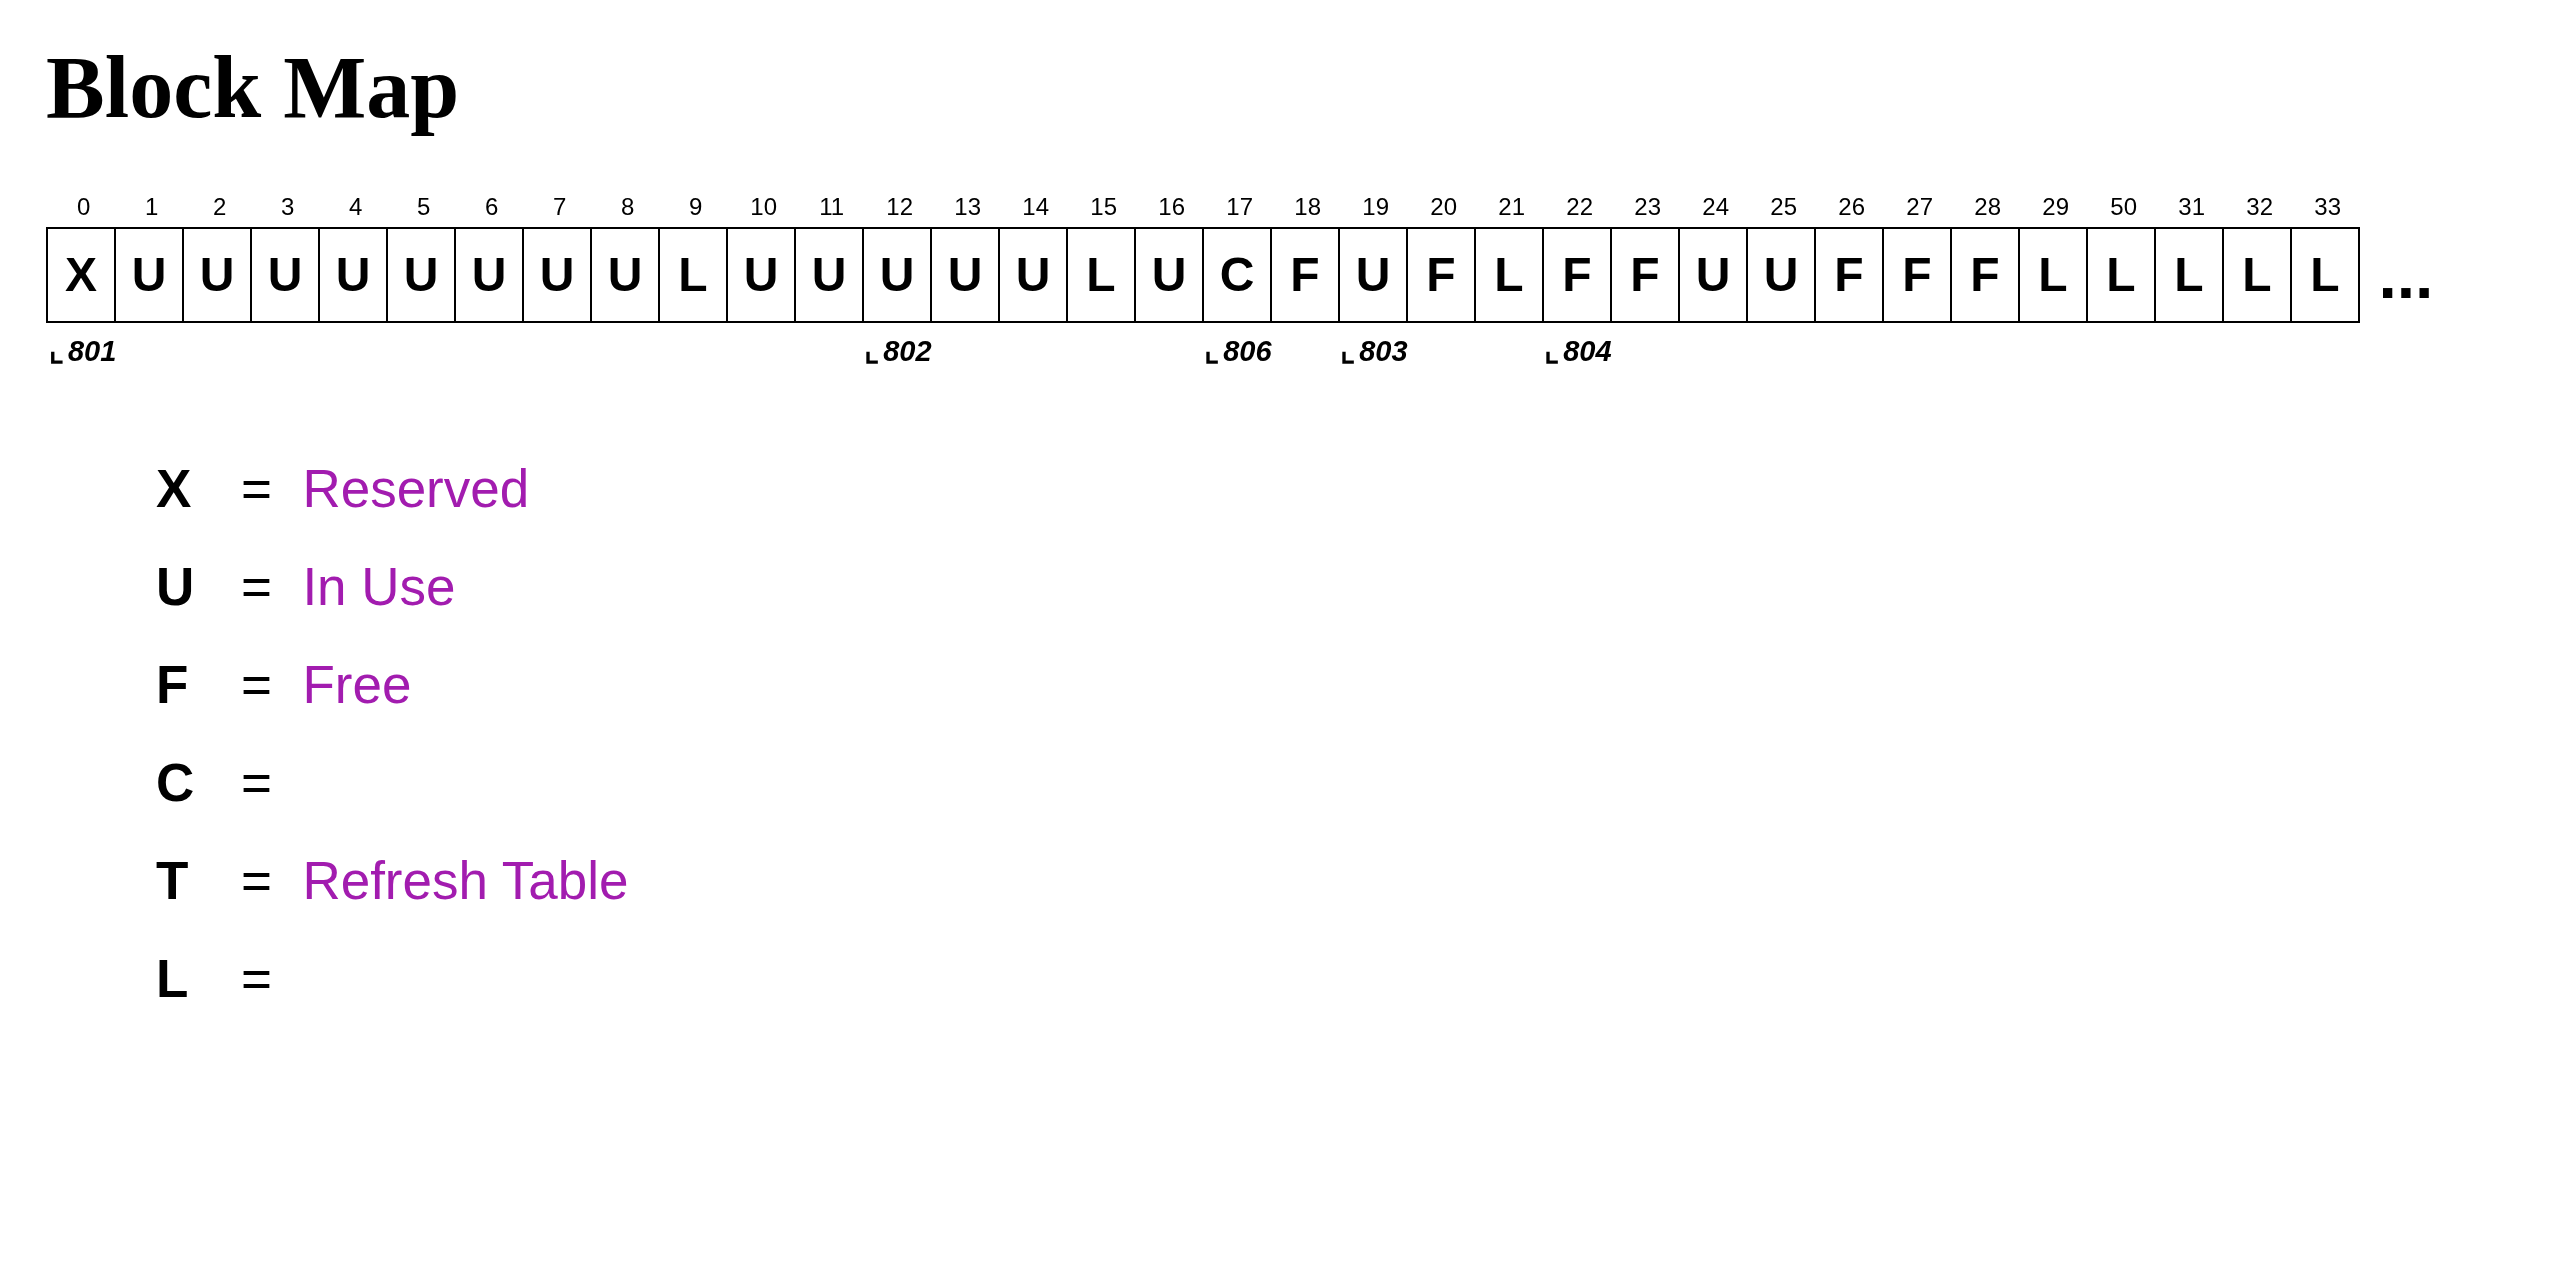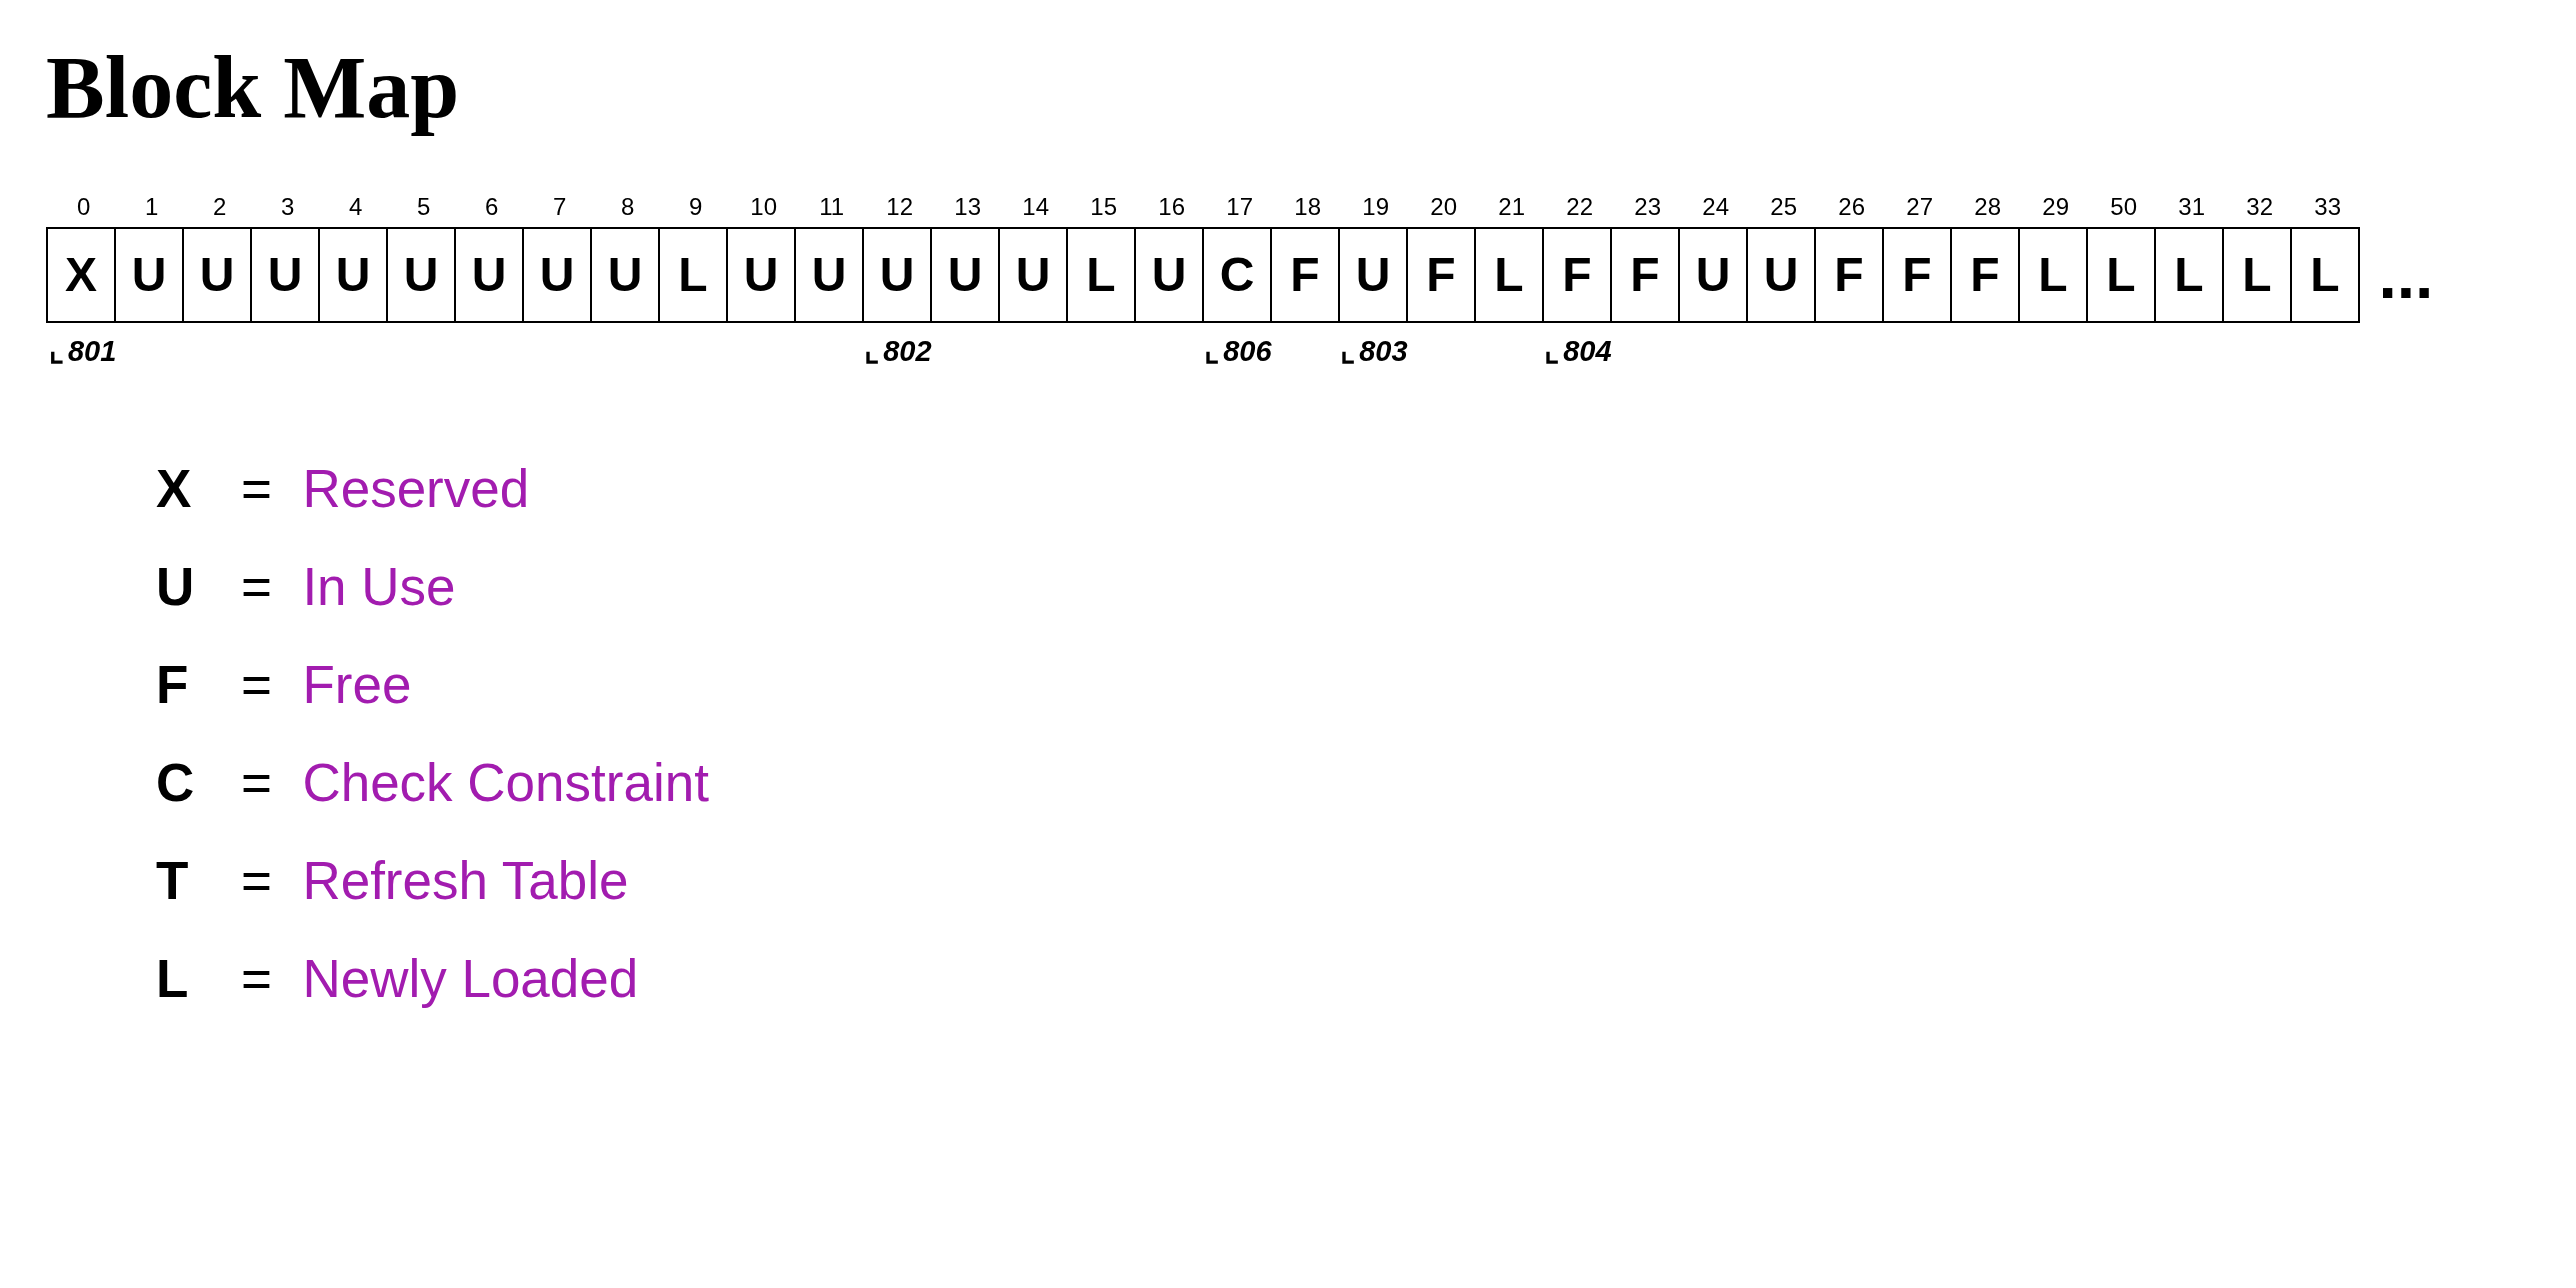--- a/index.html
+++ b/index.html
@@ -242,26 +242,24 @@
       <span class="legend-desc">In Use</span>
     </div>
     <div class="legend-item">
       <span class="legend-letter">F</span>
       <span class="legend-equals">=</span>
       <span class="legend-desc">Free</span>
     </div>
     <div class="legend-item">
       <span class="legend-letter">C</span>
       <span class="legend-equals">=</span>
-      <span class="legend-desc">Check Constraint</span>
     </div>
     <div class="legend-item">
       <span class="legend-letter">T</span>
       <span class="legend-equals">=</span>
       <span class="legend-desc">Refresh Table</span>
     </div>
     <div class="legend-item">
       <span class="legend-letter">L</span>
       <span class="legend-equals">=</span>
-      <span class="legend-desc">Newly Loaded</span>
     </div>
   </div>
 
 
 </body></html>

